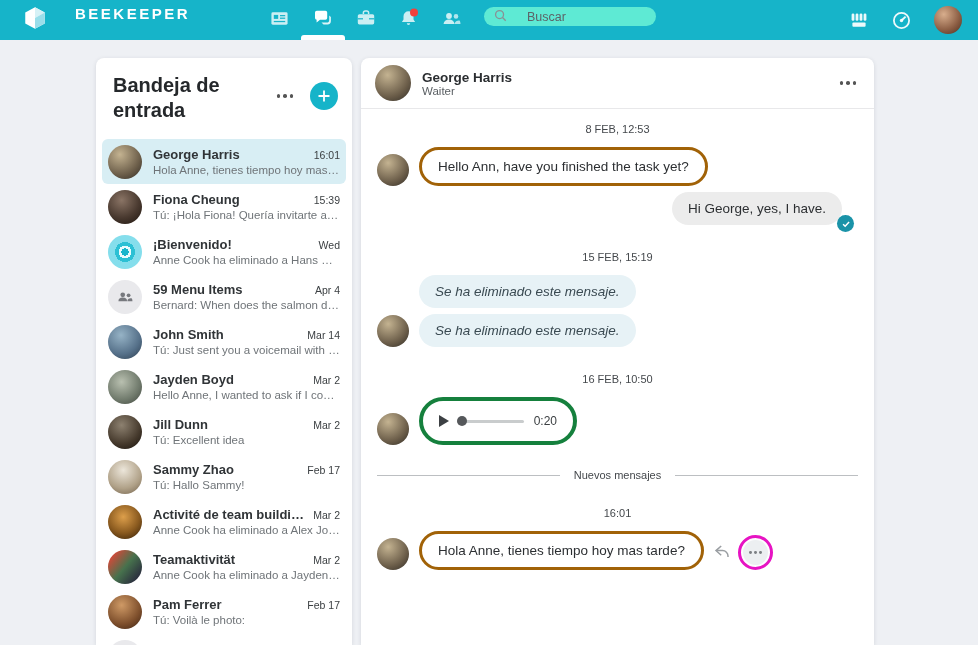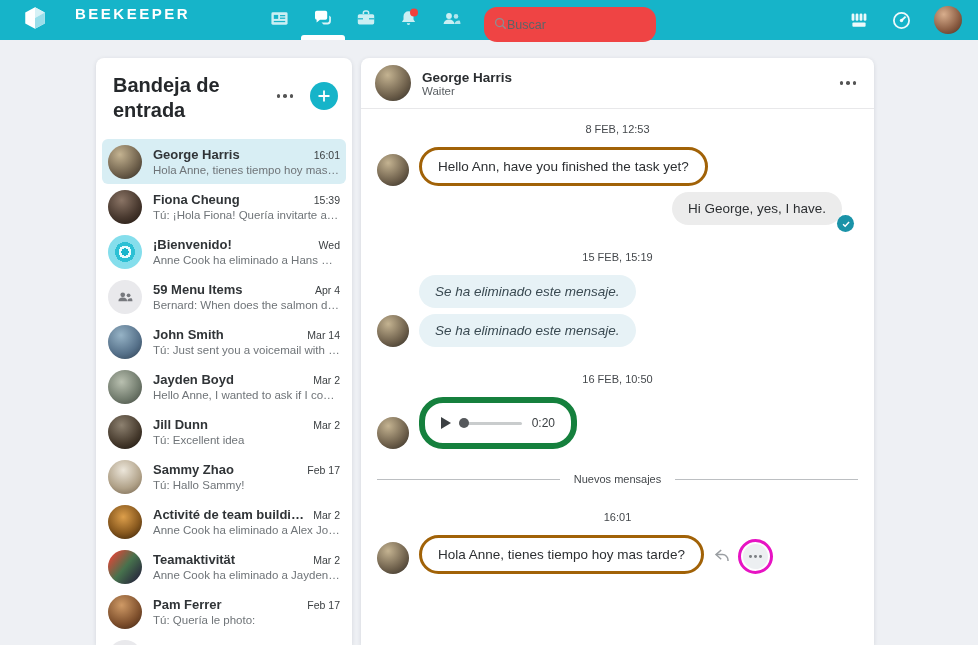--- a/index.html
+++ b/index.html
@@ -11,22 +11,22 @@
   .topbar { position:absolute; top:0; left:0; right:0; height:40px; background:#16b4c9;
             display:flex; align-items:center; z-index:10; }
   .brand { display:flex; gap:27px; margin-left:22px; }
   .brand-name { color:#fff; font-size:15px; font-weight:600; letter-spacing:2.5px; }
   .nav { position:absolute; left:258px; top:0; height:40px; display:flex; }
   .nav-item { position:relative; width:43px; height:40px; display:flex; align-items:center;
               justify-content:center; color:rgba(255,255,255,.78); cursor:pointer; }
   .nav-item.active { color:#fff; }
   .nav-item.active::after { content:""; position:absolute; bottom:0; left:50%;
       transform:translateX(-50%); width:44px; height:5px; background:#fff; border-radius:3px 3px 0 0; }
-  .searchbox { position:absolute; left:484px; top:7px; width:172px; height:35px; background:#ef4444;
-      border-radius:13px; display:flex; align-items:center; padding-left:10px; gap:0; }
+  .searchbox { position:absolute; left:484px; top:7px; width:172px; height:19px; background:#5eead4;
+      border-radius:13px; display:flex; align-items:center; padding-left:10px; gap:20px; }
   .searchbox input { border:none; outline:none; font-size:12.5px; color:#333; width:120px;
       font-family:"Liberation Sans",sans-serif; background:transparent; }
   .searchbox input::placeholder { color:#5d6468; }
   .top-right { position:absolute; right:16px; top:0; height:40px; display:flex; align-items:center; gap:22px; }
   .top-icon { color:rgba(255,255,255,.92); display:flex; align-items:center; justify-content:center; cursor:pointer; }
 
   
   .av { border-radius:50%; flex:none; display:flex; align-items:center; justify-content:center; overflow:hidden; }
   .av-user  { background:radial-gradient(circle at 35% 30%, #d8ae8d, #8a5c42 60%, #4a2e20); }
   .av-0 { background:radial-gradient(circle at 35% 28%, #c4b391, #6b5d49 62%, #2e2a24); }
@@ -83,21 +83,21 @@
   .mrow .av { width:32px; height:32px; margin-right:10px; }
   .av-spacer { width:42px; flex:none; }
   .bubble { font-size:13.5px; color:#2c2f32; padding:9px 16px; border-radius:22px; max-width:330px; }
   .bubble.in { background:#fff; border:3px solid #a16207; }
   .bubble.del { background:#e7f2f6; border:none; font-style:italic; color:#3a4a52; }
   .mrow.out { justify-content:flex-end; }
   .bubble.out { position:relative; background:#ececec; margin-right:16px; }
   .check-badge { position:absolute; right:-12px; bottom:-7px; width:17px; height:17px; border-radius:50%;
       background:#1a93a8; display:flex; align-items:center; justify-content:center; }
 
-  .audio-bubble { display:flex; align-items:center; background:#fff; border:6px solid #15803d;
+  .audio-bubble { display:flex; align-items:center; background:#fff; border:4px solid #15803d;
       border-radius:24px; padding:13px 16px; width:158px; }
   .play-btn { width:0; height:0; border-left:10px solid #3c4043; border-top:6px solid transparent;
       border-bottom:6px solid transparent; cursor:pointer; flex:none; }
   .audio-track { position:relative; flex:1; height:3px; background:#c9cccd; border-radius:2px; margin:0 10px 0 8px; }
   .audio-knob { position:absolute; left:0; top:50%; transform:translate(0,-50%); width:10px; height:10px;
       border-radius:50%; background:#55585b; }
   .audio-dur { font-size:12px; color:#3c4043; flex:none; }
 
   .nm-divider { display:flex; align-items:center; margin:24px 0 4px; }
   .nm-divider .line { flex:1; height:1px; background:#bcbfc2; }
@@ -356,21 +356,21 @@
         </div>
       </div>
 
       <div class="conv">
         <span class="av av-10"></span>
         <div class="conv-body">
           <div class="conv-row1">
               <span class="conv-name">Pam Ferrer</span>
               <span class="conv-time">Feb 17</span>
             </div>
-          <div class="conv-prev">Tú: Quería le photo:</div>
+          <div class="conv-prev">Tú: Voilà le photo:</div>
         </div>
       </div>
 
       <div class="conv">
         <span class="av av-11">
           
         </span>
 
       </div>
 

